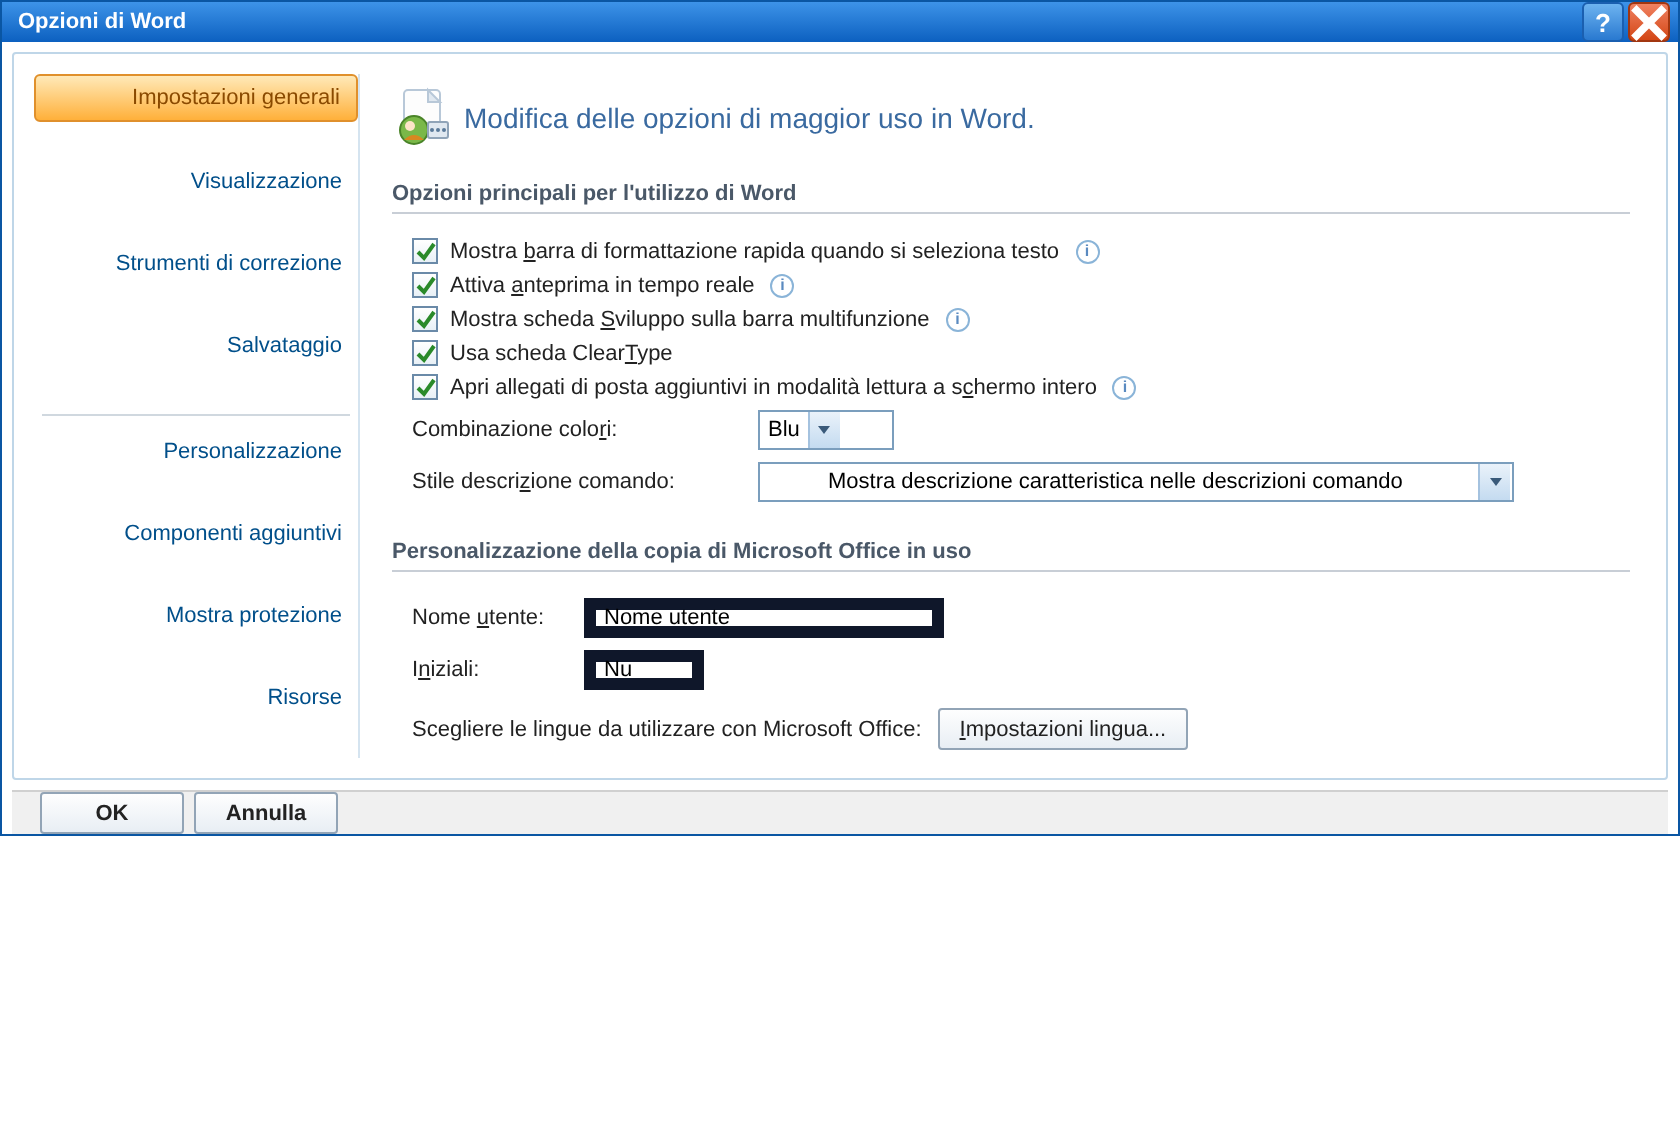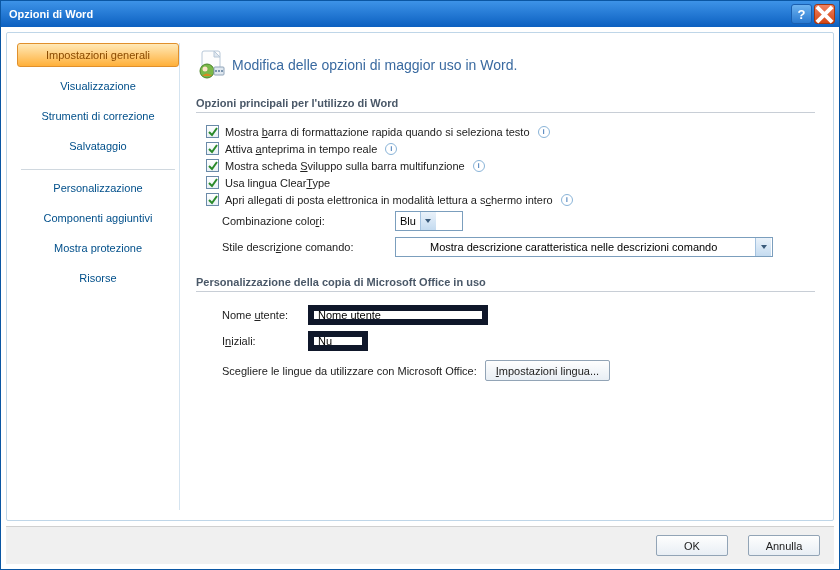--- a/index.html
+++ b/index.html
@@ -1,46 +1,46 @@
 <!DOCTYPE html>
 <html><head>
   <meta charset="utf-8">
   <style>
     * { box-sizing: border-box; margin: 0; padding: 0; font-family: "Segoe UI", Tahoma, sans-serif; font-size: 11px; }
     body { background: #fff; }
-    .window { width: 840px; height: 570px; border: 1px solid #0a56a3; background: #fff; display: flex; flex-direction: column; }
+    .window { width: 840px; height: 418px; border: 1px solid #0a56a3; background: #fff; display: flex; flex-direction: column; }
     .titlebar { height: 26px; background: linear-gradient(to bottom, #3d93e8 0%, #0c60c0 100%); display: flex; align-items: center; padding: 0 4px 0 8px; color: #fff; font-weight: bold; font-size: 12px; }
     .titlebar-text { flex: 1; }
     .titlebar-buttons { display: flex; gap: 2px; }
     .titlebar-btn { width: 21px; height: 20px; display: flex; align-items: center; justify-content: center; border-radius: 3px; }
     .help-btn { background: linear-gradient(to bottom, #6db3f0, #2979d0); border: 1px solid #1a5fb0; color: #fff; font-weight: bold; font-size: 13px; }
     .close-btn { background: linear-gradient(to bottom, #f08262, #d34615); border: 1px solid #a23610; color: #fff; font-weight: bold; font-size: 13px; }
     .content { flex: 1; display: flex; padding: 10px; gap: 8px; background: #fff; border: 1px solid #bfd6e8; margin: 5px; border-radius: 2px; }
     .sidebar { width: 163px; display: flex; flex-direction: column; border-right: 1px solid #d5e4f0; padding-right: 0; }
-    .sidebar-item { padding: 5px 8px; color: #014f8a; cursor: pointer; text-align: center; margin-bottom: 8px; }
+    .sidebar-item { padding: 5px 8px; color: #014f8a; cursor: pointer; text-align: right; margin-bottom: 19px; }
     .sidebar-item.selected { background: linear-gradient(to bottom, #ffe9b8, #ffb03a); border: 1px solid #e0902c; border-radius: 3px; color: #8a4a00; }
     .sidebar-divider { height: 1px; background: #d0d8df; margin: 4px 4px 7px 4px; }
     .main { flex: 1; padding: 0 8px; overflow: auto; }
     .header-row { display: flex; align-items: center; gap: 4px; padding: 6px 0 14px 0; }
     .header-icon { width: 32px; height: 32px; position: relative; }
     .header-icon svg { width: 32px; height: 32px; }
     .header-title { color: #3a6aa0; font-size: 14px; }
     .section-header { border-bottom: 1px solid #c8ced6; padding: 2px 0 3px 0; margin-bottom: 10px; font-weight: bold; color: #4a5868; }
     .checkbox-row { display: flex; align-items: center; gap: 6px; padding: 2px 0 2px 10px; color: #222; }
     .checkbox { width: 13px; height: 13px; border: 1px solid #6a8aa8; background: linear-gradient(to bottom, #fff, #e8f0f6); display: flex; align-items: center; justify-content: center; }
     .checkbox svg { width: 10px; height: 10px; }
     .info-icon { width: 12px; height: 12px; border-radius: 50%; border: 1px solid #8ab4d8; color: #5a8ac0; display: inline-flex; align-items: center; justify-content: center; font-size: 8px; font-weight: bold; margin-left: 2px; }
     .field-row { display: flex; align-items: center; gap: 8px; padding: 3px 0 3px 10px; }
-    .field-label { color: #222; margin-left: 16px; }
+    .field-label { color: #222; }
     .select-box { border: 1px solid #7b9ebd; background: #fff; height: 20px; display: flex; align-items: center; padding: 0 4px; }
     .select-arrow { width: 16px; height: 18px; background: linear-gradient(to bottom, #eaf2fa, #c4dbf0); border-left: 1px solid #a4c2df; display: flex; align-items: center; justify-content: center; margin-left: 4px; margin-right: -3px; }
     .select-arrow svg { width: 8px; height: 8px; }
     .text-input { border: 6px solid #0f172a; background: #fff; height: 20px; padding: 0 4px; display: flex; align-items: center; }
     .button { border: 1px solid #92a4b6; background: linear-gradient(to bottom, #fefefe, #e8eef4); padding: 2px 10px; height: 21px; display: inline-flex; align-items: center; justify-content: center; color: #222; border-radius: 2px; }
-    .footer { height: 38px; display: flex; align-items: center; justify-content: flex-end; gap: 20px; padding: 0 14px; background: #f0f0f0; border-top: 1px solid #d0d0d0; margin: 0 5px 5px 5px; }
+    .footer { height: 38px; display: flex; align-items: center; gap: 5px; padding: 0 14px; background: #f0f0f0; border-top: 1px solid #d0d0d0; margin: 0 5px 5px 5px; font-weight: bold; }
     .footer .button { min-width: 72px; }
     .underline-access { text-decoration: underline; }
   </style>
 </head>
 <body>
 
 <div class="window">
   <div class="titlebar">
     <span class="titlebar-text">Opzioni di Word</span>
     <div class="titlebar-buttons">
@@ -112,29 +112,29 @@
           </div>
         <span><span>Mostra scheda </span><span class="underline-access">S</span><span>viluppo sulla barra multifunzione</span></span>
         <span class="info-icon">i</span>
       </div>
       <div class="checkbox-row">
         <div class="checkbox">
             <svg viewBox="0 0 10 10">
               <path d="M1 5 L4 8 L9 1" stroke="#2a8a2a" stroke-width="2" fill="none"></path>
             </svg>
           </div>
-        <span><span>Usa lingua Clear</span><span class="underline-access">T</span><span>ype</span></span>
+        <span><span>Usa scheda Clear</span><span class="underline-access">T</span><span>ype</span></span>
       </div>
       <div class="checkbox-row">
         <div class="checkbox">
             <svg viewBox="0 0 10 10">
               <path d="M1 5 L4 8 L9 1" stroke="#2a8a2a" stroke-width="2" fill="none"></path>
             </svg>
           </div>
-        <span><span>Apri allegati di posta elettronica in modalità lettura a s</span><span class="underline-access">c</span><span>hermo intero</span></span>
+        <span><span>Apri allegati di posta aggiuntivi in modalità lettura a s</span><span class="underline-access">c</span><span>hermo intero</span></span>
         <span class="info-icon">i</span>
       </div>
 
       <div class="field-row">
         <span class="field-label" style="width:165px;"><span>Combinazione colo</span><span class="underline-access">r</span><span>i:</span></span>
         <div class="select-box" style="width:68px;">
           <span>Blu</span>
           <div class="select-arrow">
               <svg viewBox="0 0 8 8">
                 <path d="M1 2 L4 6 L7 2 Z" fill="#3a5a7a"></path>

